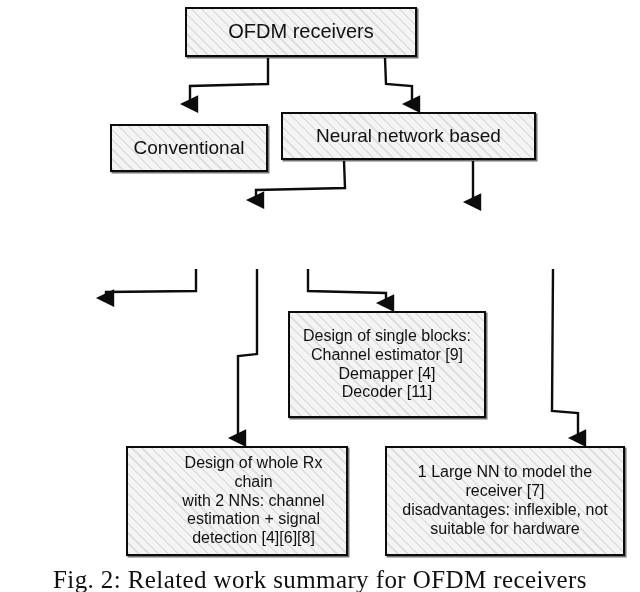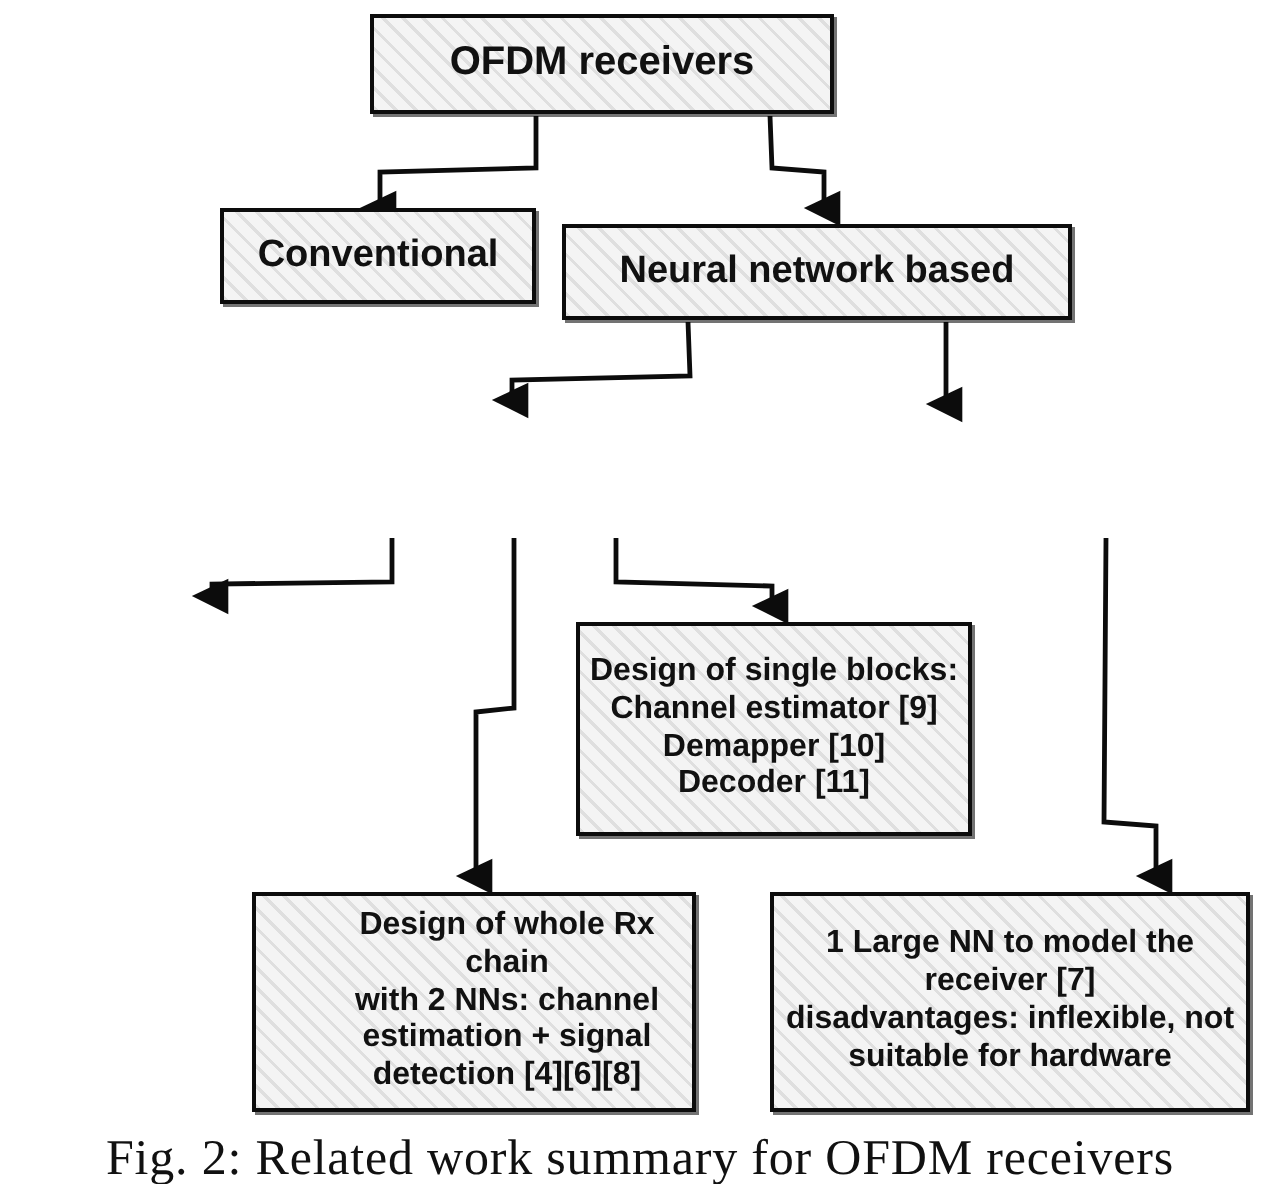--- a/index.html
+++ b/index.html
@@ -45,36 +45,35 @@
         rgba(0,0,0,0.085) 1.6px,
         rgba(0,0,0,0) 1.6px,
         rgba(0,0,0,0) 7px
     );
     box-shadow: 1.5px 1.5px 0 rgba(0,0,0,0.55);
   }
   .node .label {
     display: block;
     white-space: pre-line;
     padding: 0 4px;
-    font-weight: bold;
   }
   .node.pink {
     background-color: #fdeeee;
     background-image: repeating-linear-gradient(
         45deg,
         rgba(214,92,92,0.42) 0px,
         rgba(214,92,92,0.42) 2px,
         rgba(0,0,0,0) 2px,
         rgba(0,0,0,0) 7px
     );
     border-color: #111111;
   }
   
   #node-root      { left: 185px; top: 7px;   width: 232px; height: 50px;  font-size: 20px; }
-  #node-conv      { left: 110px; top: 104px; width: 158px; height: 48px;  font-size: 19px; }
+  #node-conv      { left: 110px; top: 124px; width: 158px; height: 48px;  font-size: 19px; }
   #node-nn        { left: 281px; top: 112px; width: 255px; height: 48px;  font-size: 19px; }
   #node-model     { left: 145px; top: 208px; width: 220px; height: 60px;  font-size: 19px; }
   #node-data      { left: 383px; top: 210px; width: 196px; height: 58px;  font-size: 19px; }
   #node-thiswork  { left: 4px;   top: 306px; width: 215px; height: 112px; font-size: 16px; }
   #node-blocks    { left: 288px; top: 311px; width: 198px; height: 107px; font-size: 16px; }
   #node-rxchain   { left: 126px; top: 446px; width: 222px; height: 110px; font-size: 16px; padding-left: 33px; }
   #node-largenn   { left: 385px; top: 446px; width: 240px; height: 110px; font-size: 16px; }
 
   #caption {
     position: absolute;
@@ -129,21 +128,21 @@
   <div class="node" id="node-nn">
     <span class="label">Neural network based</span>
   </div>
 
 
 
 
   <div class="node" id="node-blocks">
     <span class="label">Design of single blocks:
 Channel estimator [9]
-Demapper [10]
+Demapper [4]
 Decoder [11]</span>
   </div>
 
   <div class="node" id="node-rxchain">
     <span class="label">Design of whole Rx chain
 with 2 NNs: channel
 estimation + signal
 detection [4][6][8]</span>
   </div>
 

